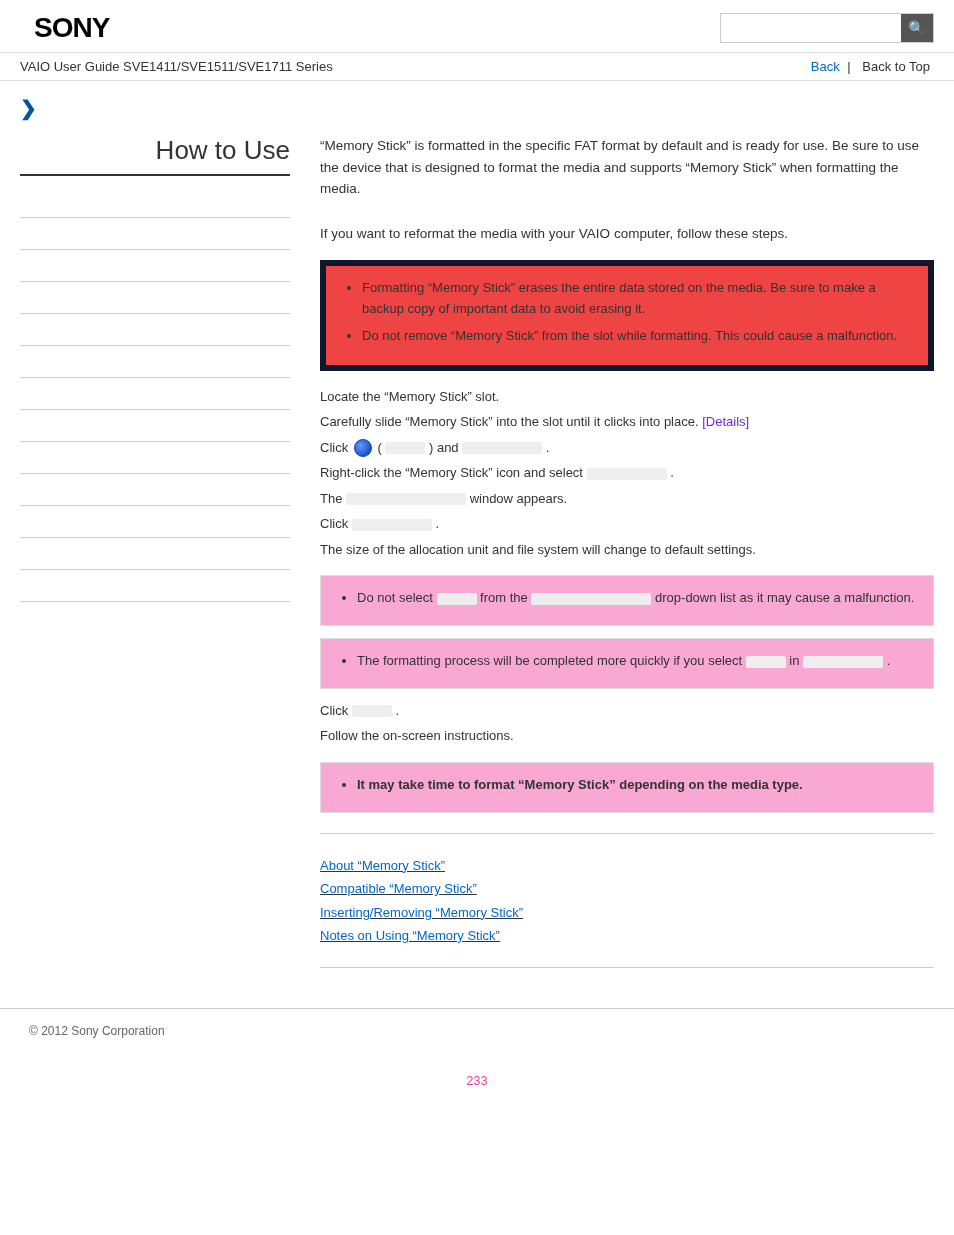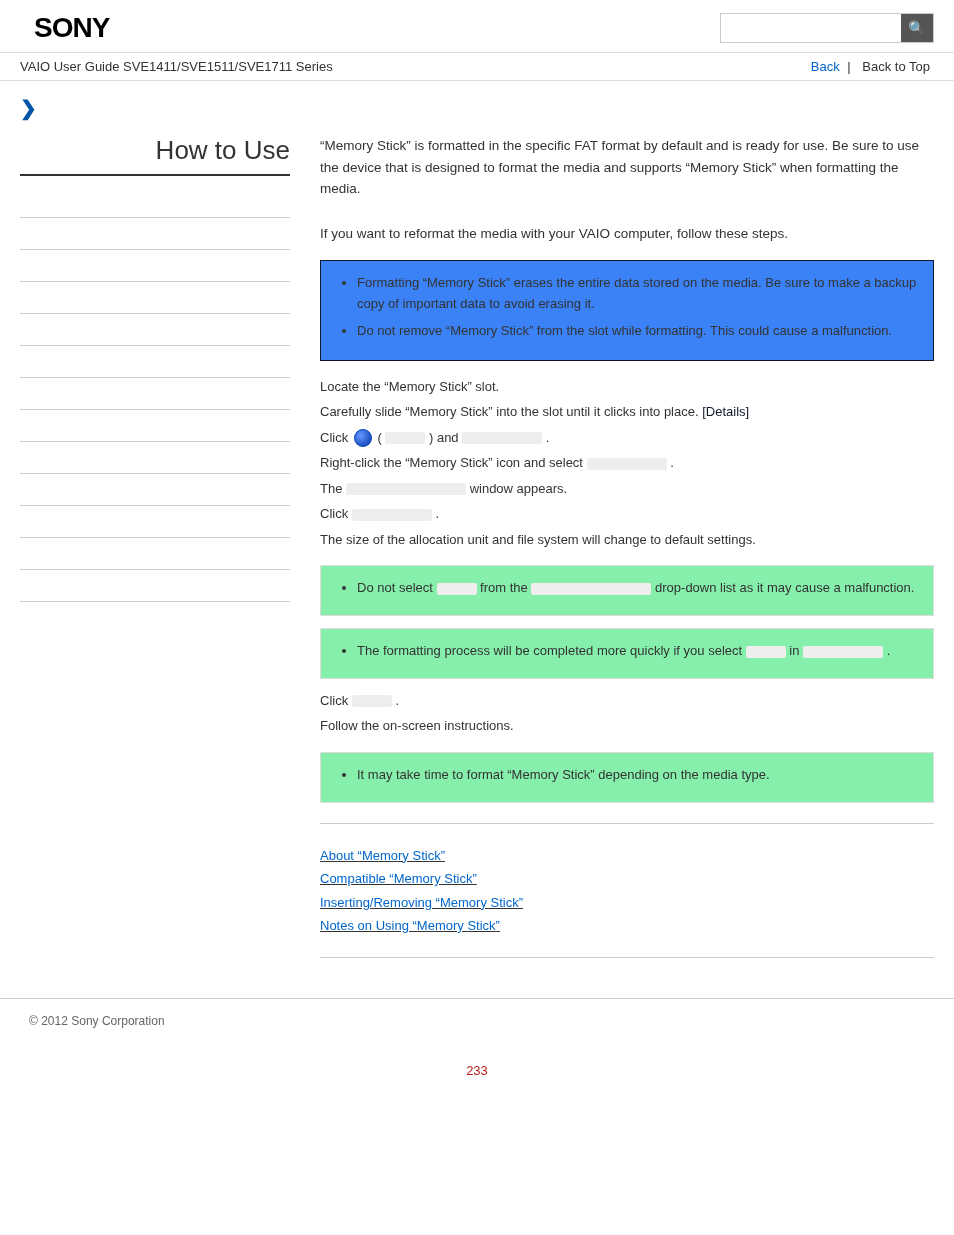--- a/index.html
+++ b/index.html
@@ -118,22 +118,22 @@
 
     .content-intro {
       font-size: 13.5px;
       line-height: 1.6;
       margin-bottom: 23px;
       color: #333;
     }
 
     
     .caution-box {
-      background: #3b82f6;
-      border: 1px solid #0f172a;
+      background: #ef4444;
+      border: 6px solid #0f172a;
       padding: 12px 16px;
       margin-bottom: 16px;
     }
     .caution-box ul {
       list-style: disc;
       padding-left: 20px;
     }
     .caution-box ul li {
       font-size: 13px;
       line-height: 1.6;
@@ -150,40 +150,40 @@
       align-items: flex-start;
       margin-bottom: 6px;
       font-size: 13px;
       color: #333;
       line-height: 1.5;
     }
     .step-text {
       flex: 1;
     }
     .step-link {
-      color: #0f172a;
+      color: #6d28d9;
       text-decoration: none;
     }
 
     
     .globe-icon {
       display: inline-block;
       width: 18px;
       height: 18px;
       background: radial-gradient(circle at 35% 35%, #6699ff, #0033aa);
       border-radius: 50%;
       vertical-align: middle;
       margin: 0 2px;
       position: relative;
       border: 1px solid #0044bb;
     }
 
     
     .note-box {
-      background: #86efac;
+      background: #f9a8d4;
       border: 1px solid #ddd;
       padding: 12px 16px;
       margin-bottom: 12px;
     }
     .note-box ul {
       list-style: disc;
       padding-left: 20px;
     }
     .note-box ul li {
       font-size: 13px;
@@ -217,21 +217,21 @@
       border-top: 1px solid #ccc;
       padding: 15px 29px;
       font-size: 12px;
       color: #666;
     }
 
     
     .page-number {
       text-align: center;
       font-size: 13px;
-      color: #b91c1c;
+      color: #ec4899;
       padding: 20px 8px;
     }
 
     
     .placeholder {
       display: inline-block;
       background: #eee;
       color: #eee;
       border-radius: 2px;
       min-width: 60px;
@@ -382,21 +382,21 @@
           Click
           <span class="placeholder placeholder-sm"></span>
           .
         </span>
       </div>
       <div class="step-item">
         <span class="step-text">Follow the on-screen instructions.</span>
       </div>
     </div>
 
-    <div class="note-box" style="margin-top:10px;">
+    <div class="note-box" style="margin-top:10px;font-weight:bold;">
       <ul>
         <li>It may take time to format “Memory Stick” depending on the media type.</li>
       </ul>
     </div>
 
     <hr class="divider">
 
     <div class="related-links">
       <a href="#">About “Memory Stick”</a>
       <a href="#">Compatible “Memory Stick”</a>

